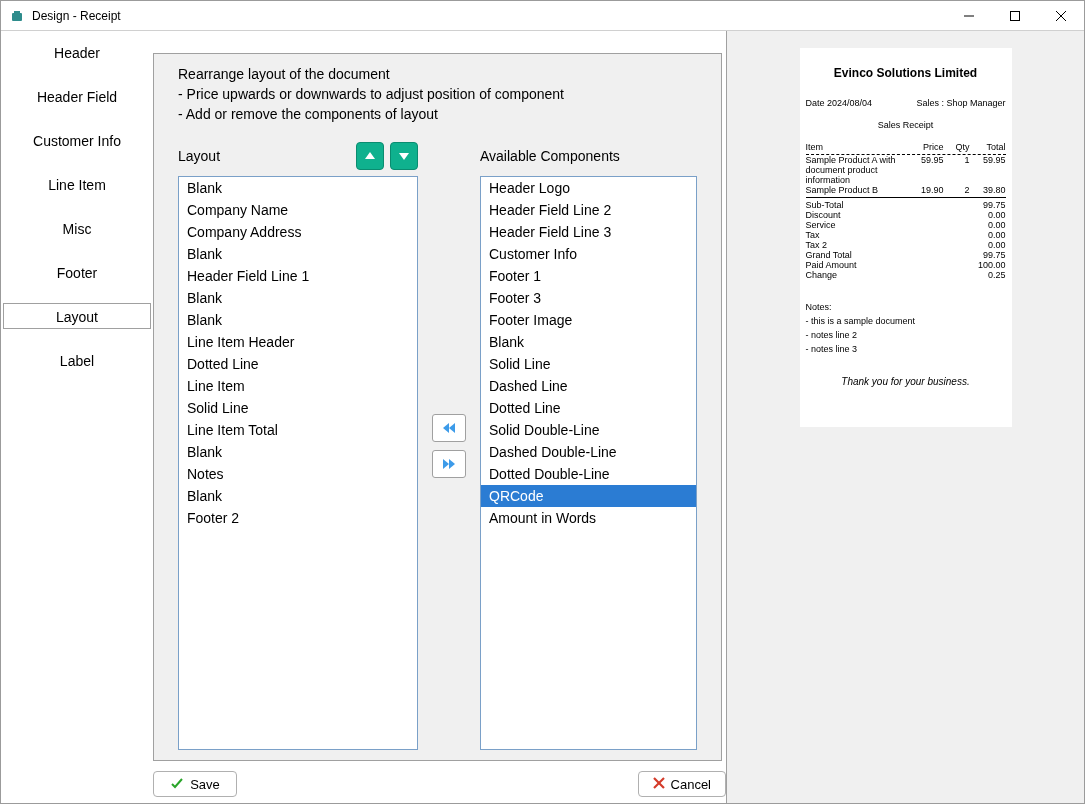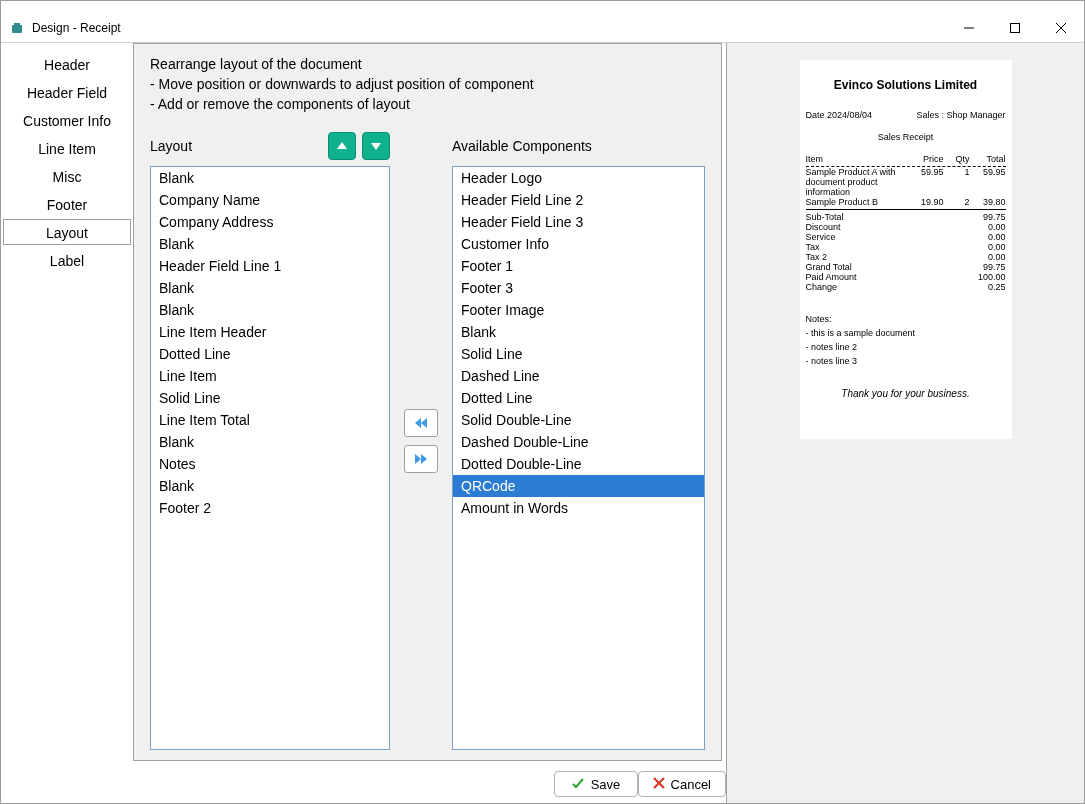--- a/index.html
+++ b/index.html
@@ -18,21 +18,20 @@
     display: flex;
     flex-direction: column;
     background: #ffffff;
   }
   .titlebar {
     height: 30px;
     display: flex;
     align-items: center;
     border-bottom: 1px solid #d0d0d0;
     background: #ffffff;
-    margin-top: 12px;
   }
   .titlebar .appicon {
     width:16px; height:16px;
     margin:0 7px 0 8px;
     display:flex; align-items:center; justify-content:center;
   }
   .titlebar .title {
     flex: 1;
     font-size: 12px;
     color: #000;
@@ -47,25 +46,25 @@
   .titbtn svg { display:block; }
 
   .content {
     flex:1;
     display:flex;
     overflow:hidden;
   }
 
   
   .sidebar {
-    width: 132px;
+    width: 152px;
     padding: 8px 2px;
     display:flex;
     flex-direction:column;
-    gap:2px;
+    gap:18px;
   }
   .sideitem {
     height: 26px;
     line-height: 26px;
     text-align: center;
     font-size: 14px;
     border: 1px solid transparent;
     border-radius:0;
     cursor:default;
   }
@@ -76,25 +75,25 @@
 
   
   .mainpanel {
     flex: 1;
     display:flex;
     flex-direction:column;
   }
   .editor {
     flex:1;
     border: 1px solid #a0a0a0;
-    margin: 0 4px 4px 0;
+    margin: 22px 4px 4px 0;
     background: #f0f0f0;
     display:flex;
     flex-direction:column;
-    padding: 10px 16px;
+    padding: 10px 24px;
   }
   .instructions {
     font-size: 14px;
     line-height: 20px;
   }
 
   .cols {
     margin-top: 18px;
     display:flex;
     gap: 12px;
@@ -169,22 +168,23 @@
     display:flex;
     align-items:center;
     justify-content:center;
     color:#2f8fe0;
     cursor:pointer;
   }
 
   .buttonbar {
     height: 38px;
     display:flex;
-    justify-content: flex-end;
+    justify-content: space-between;
     align-items: center;
+    gap: 12px;
   }
   .button {
     min-width: 84px;
     height: 26px;
     padding: 0 14px;
     border: 1px solid #b0b0b0;
     border-radius: 4px;
     background: #ffffff;
     display:flex;
     align-items:center;
@@ -265,21 +265,21 @@
         <div class="sideitem">Misc</div>
         <div class="sideitem">Footer</div>
         <div class="sideitem sel">Layout</div>
         <div class="sideitem">Label</div>
       </div>
 
     <div class="mainpanel">
       <div class="editor">
         <div class="instructions">
           <div>Rearrange layout of the document</div>
-          <div>- Move position or downwards to adjust position of component</div>
+          <div>- Price upwards or downwards to adjust position of component</div>
           <div>- Add or remove the components of layout</div>
         </div>
 
         <div class="cols">
 
           <div class="colblock" style="flex:0 0 240px;">
             <div class="colhead">
               <span class="collabel">Layout</span>
               <div class="updownbtns">
                 <div class="sqbtn">

